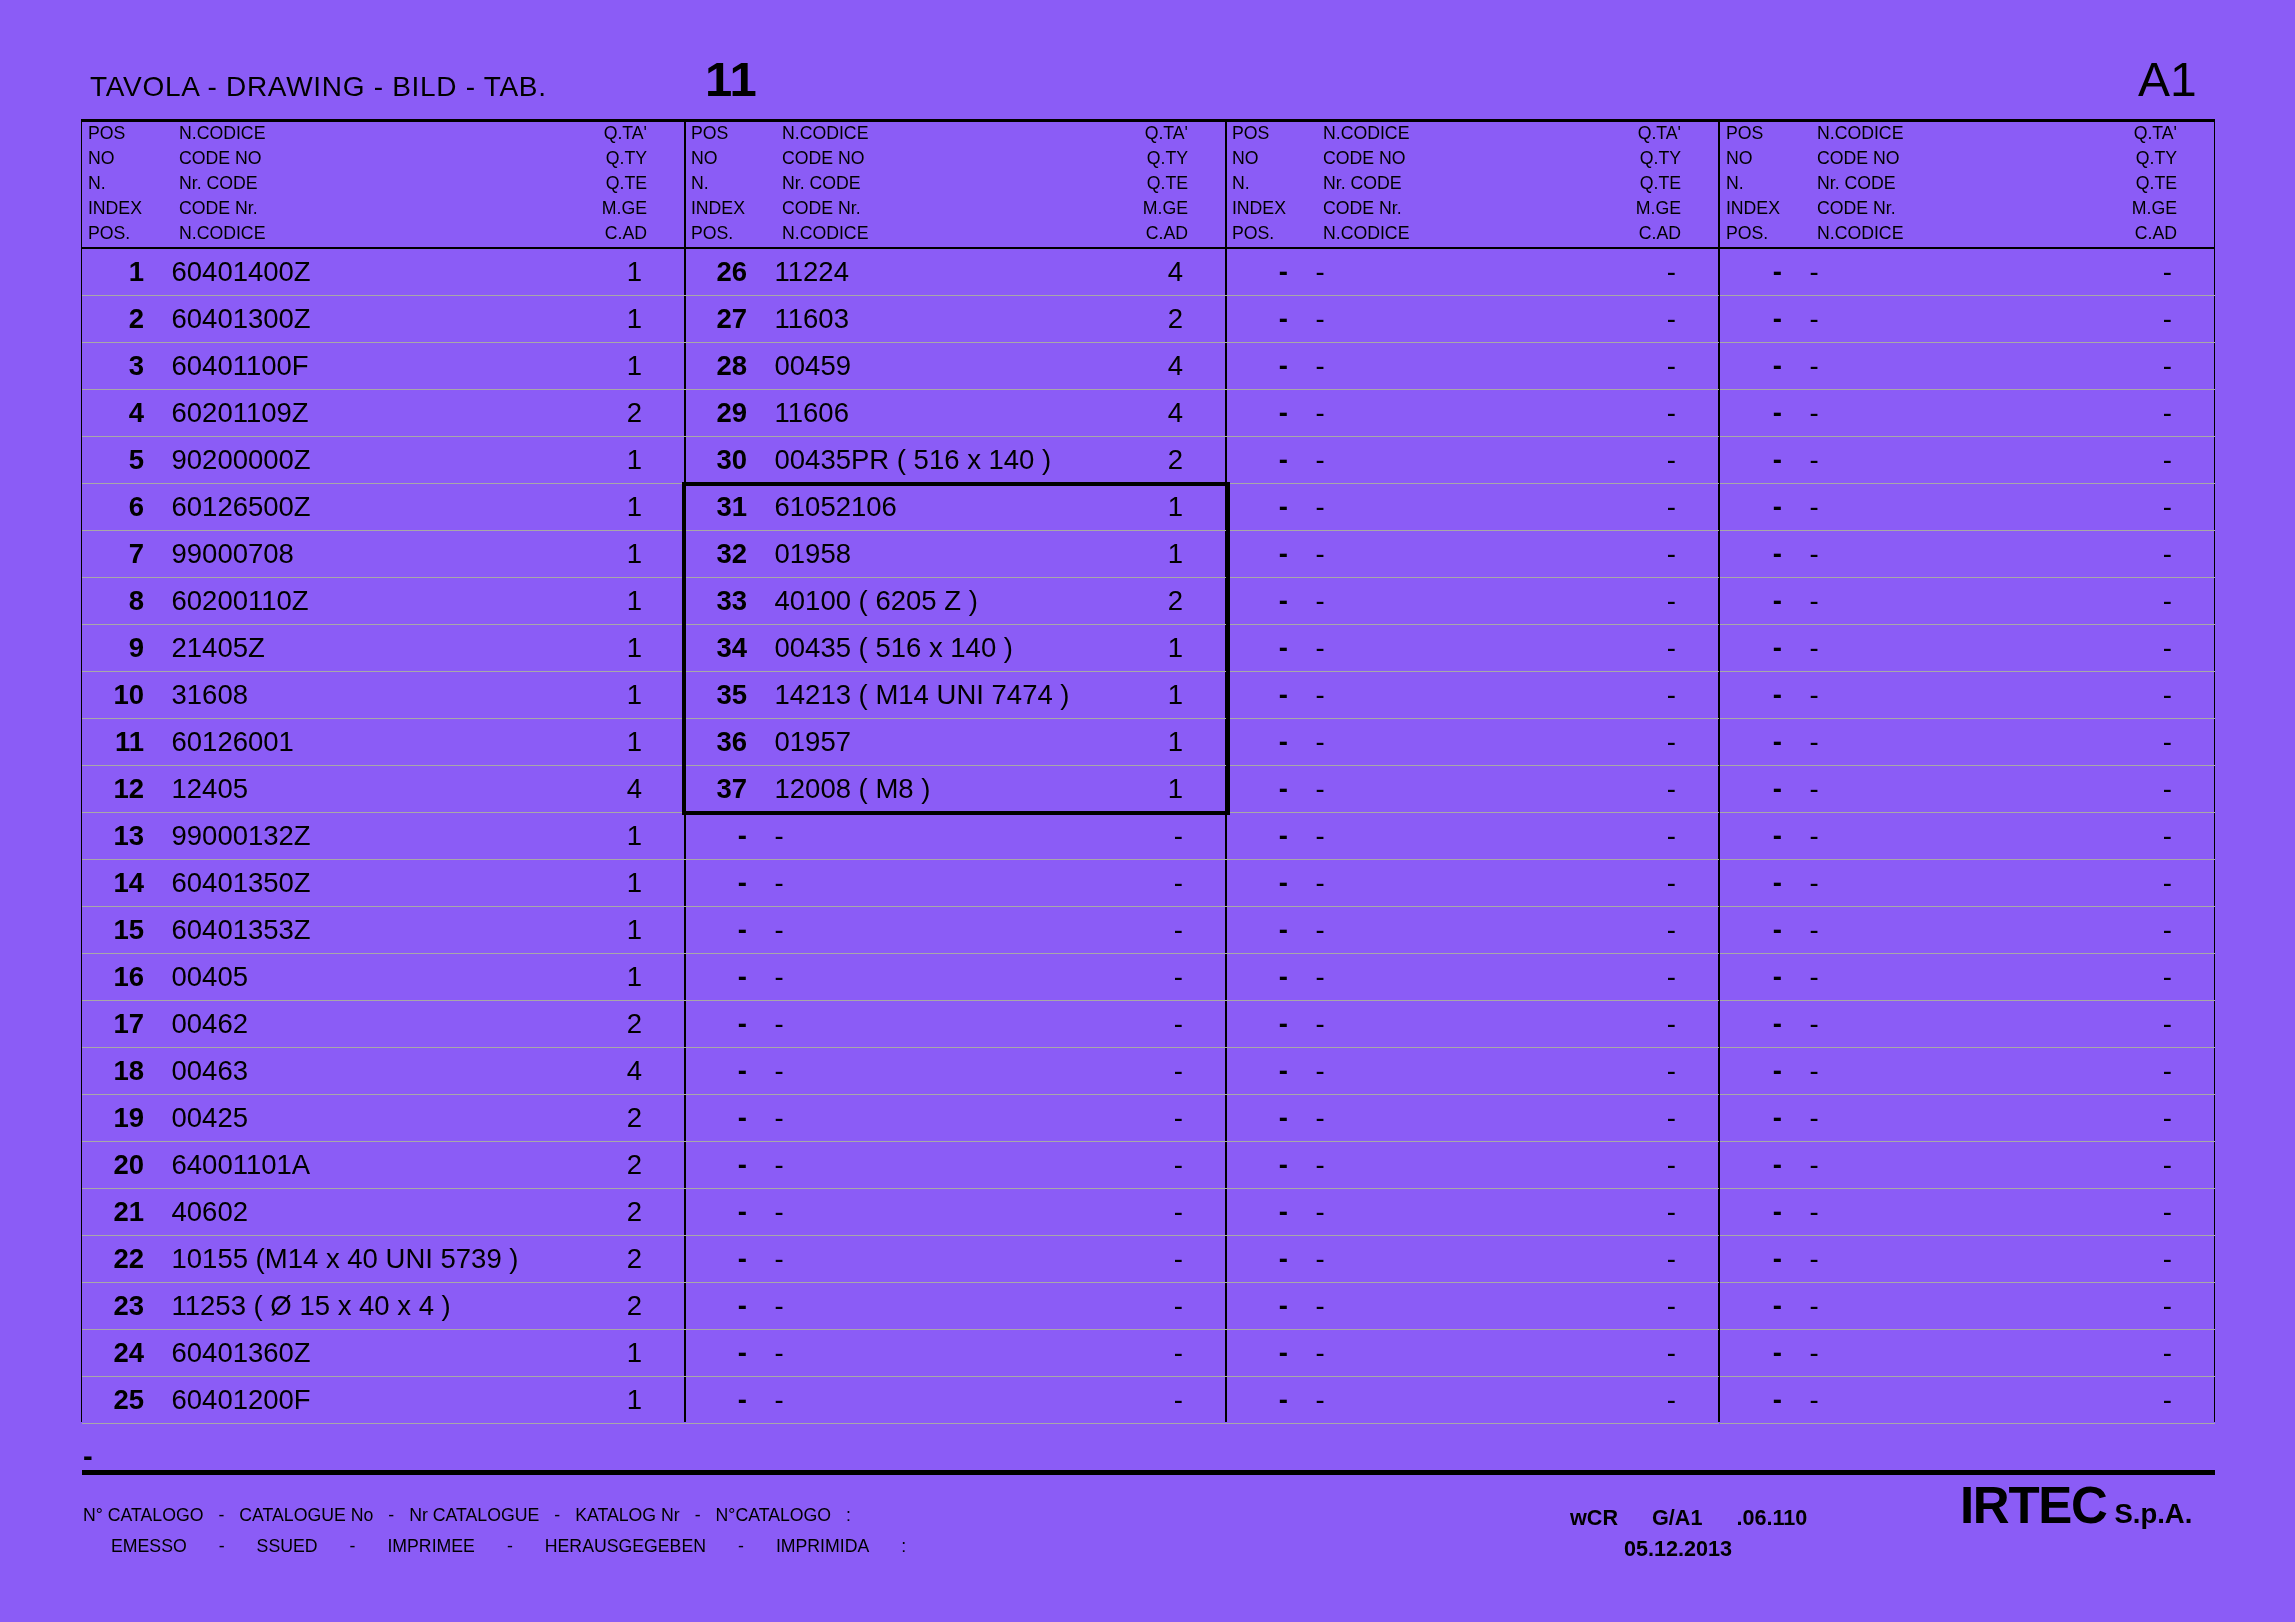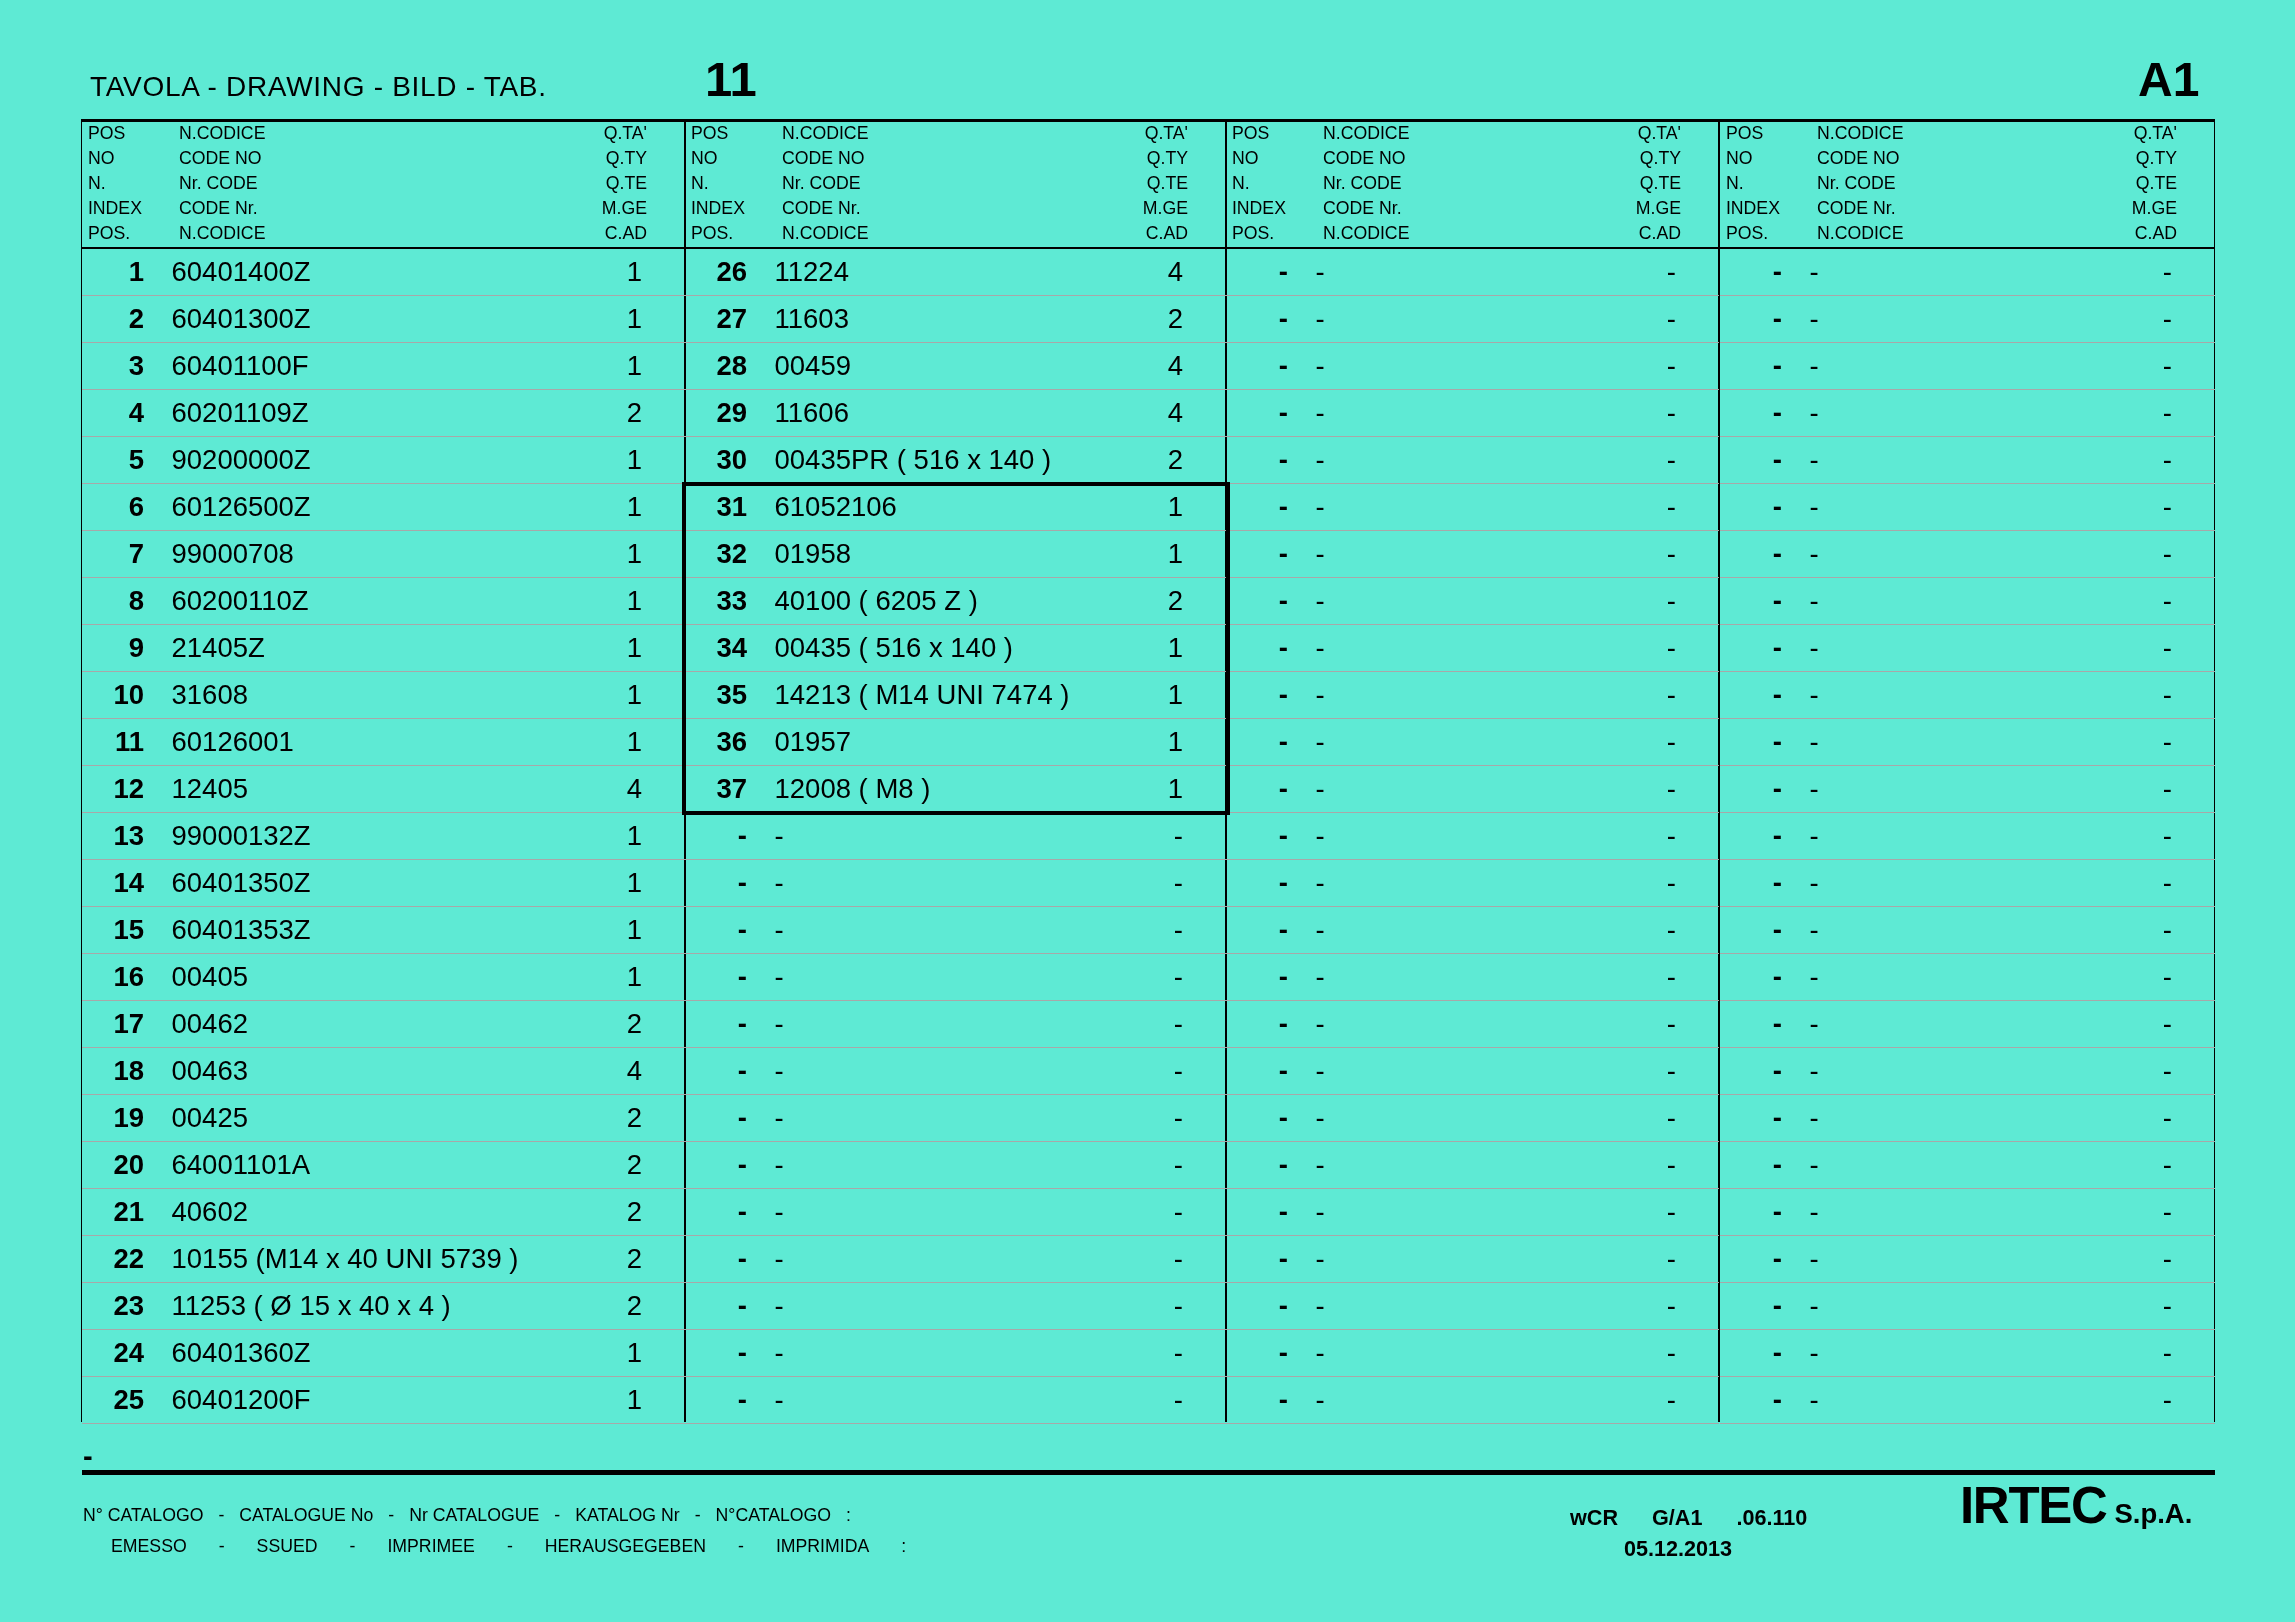--- a/index.html
+++ b/index.html
@@ -1,27 +1,27 @@
 <!DOCTYPE html>
 <html style="font-size:10.5px"><head>
 <meta charset="utf-8">
 <style>
   html,body{margin:0;padding:0;background:#ffffff;}
   .page{
     position:relative;
     width:2295px;height:1623px;
-    background:#5eead4;
+    background:#8b5cf6;
     font-family:"Liberation Sans", sans-serif;
     color:#000;
     overflow:hidden;
   }
   
   .doc-title{position:absolute;left:90px;top:71px;font-size:28px;letter-spacing:0.7px;}
   .table-number{position:absolute;left:705px;top:51px;font-size:49px;font-weight:bold;}
-  .sheet-code{position:absolute;left:2138px;top:52px;font-size:48px;font-weight:bold;}
+  .sheet-code{position:absolute;left:2138px;top:52px;font-size:48px;font-weight:normal;}
 
   
   .header-box{
     position:absolute;left:82px;top:119px;width:2133px;height:130px;
     border-top:3.9px solid #000;border-bottom:2.6px solid #000;
     box-sizing:border-box;
   }
   .vline{position:absolute;top:119px;height:1303px;width:2px;background:#000;}
   .vline.edge{width:1.3px;}
   .header-group{

